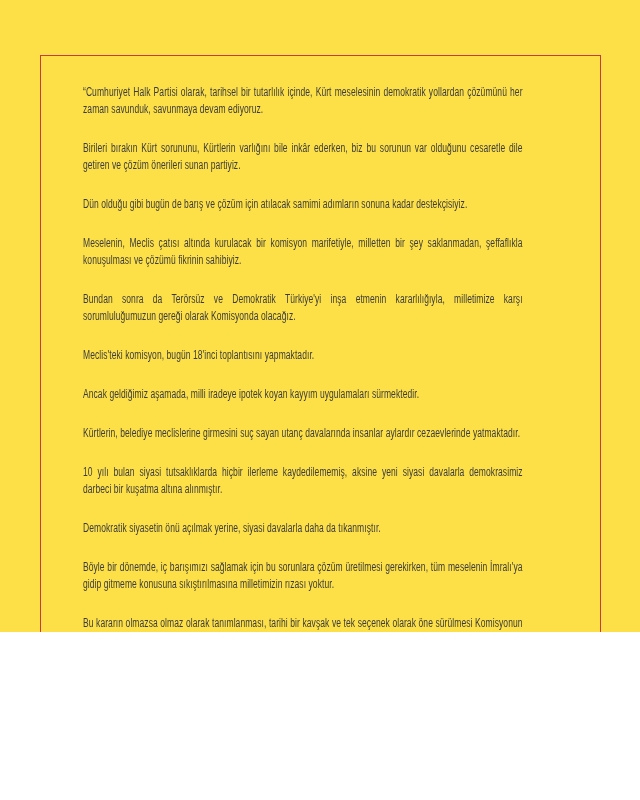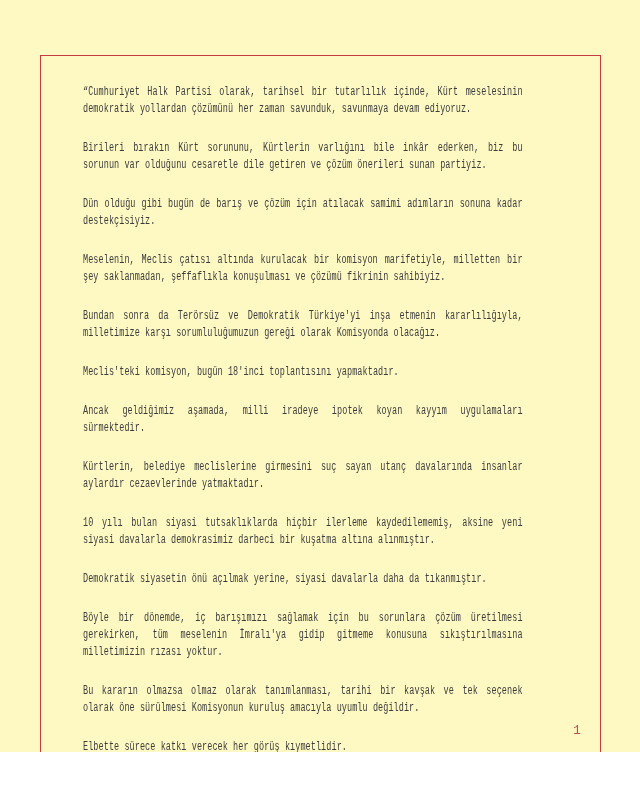--- a/index.html
+++ b/index.html
@@ -1,22 +1,22 @@
 <!DOCTYPE html>
 <html><head>
 <meta charset="utf-8">
 <style>
   html, body { margin: 0; padding: 0; background: #ffffff; }
   .page {
     position: relative;
     width: 640px;
-    height: 752px;
-    background: #fef9c3;
+    height: 632px;
+    background: #fde047;
     overflow: hidden;
-    font-family: Liberation Mono, monospace;
+    font-family: Liberation Sans, sans-serif;
   }
   .frame {
     position: absolute;
     left: 40px;
     top: 55px;
     width: 559px;
     height: 705px;
     border: 1.5px solid #c63b44;
     box-sizing: content-box;
   }

